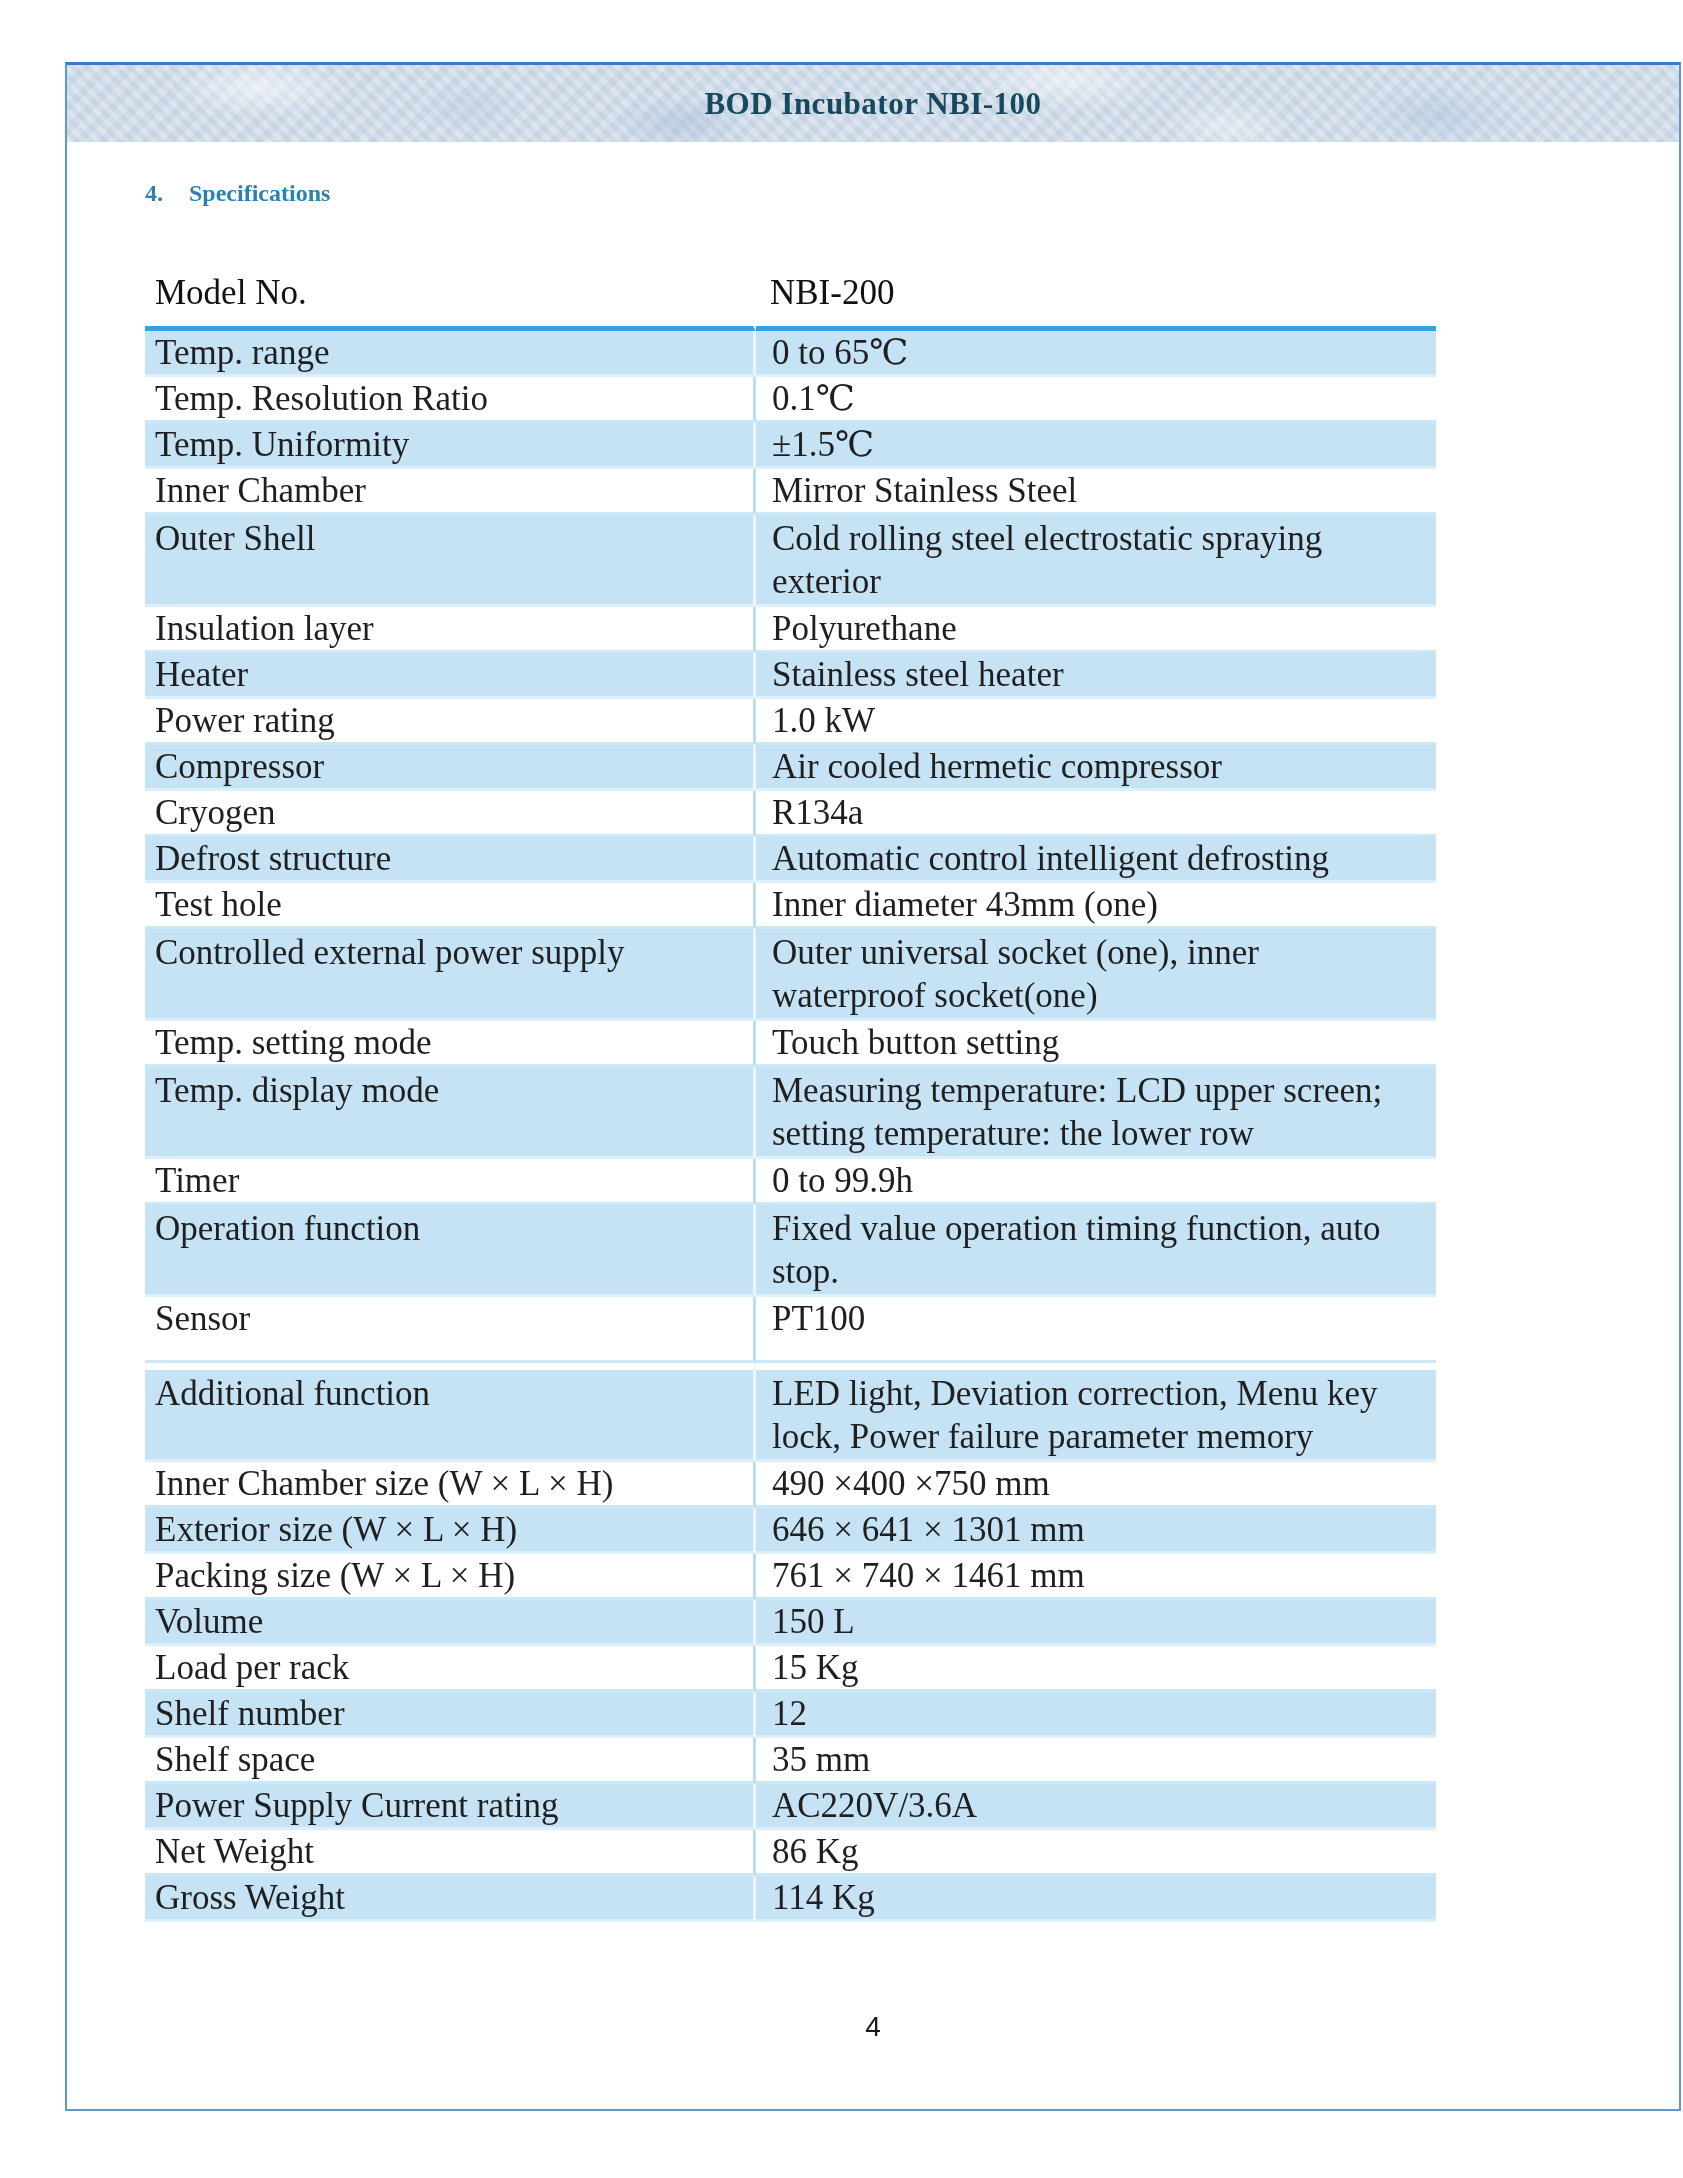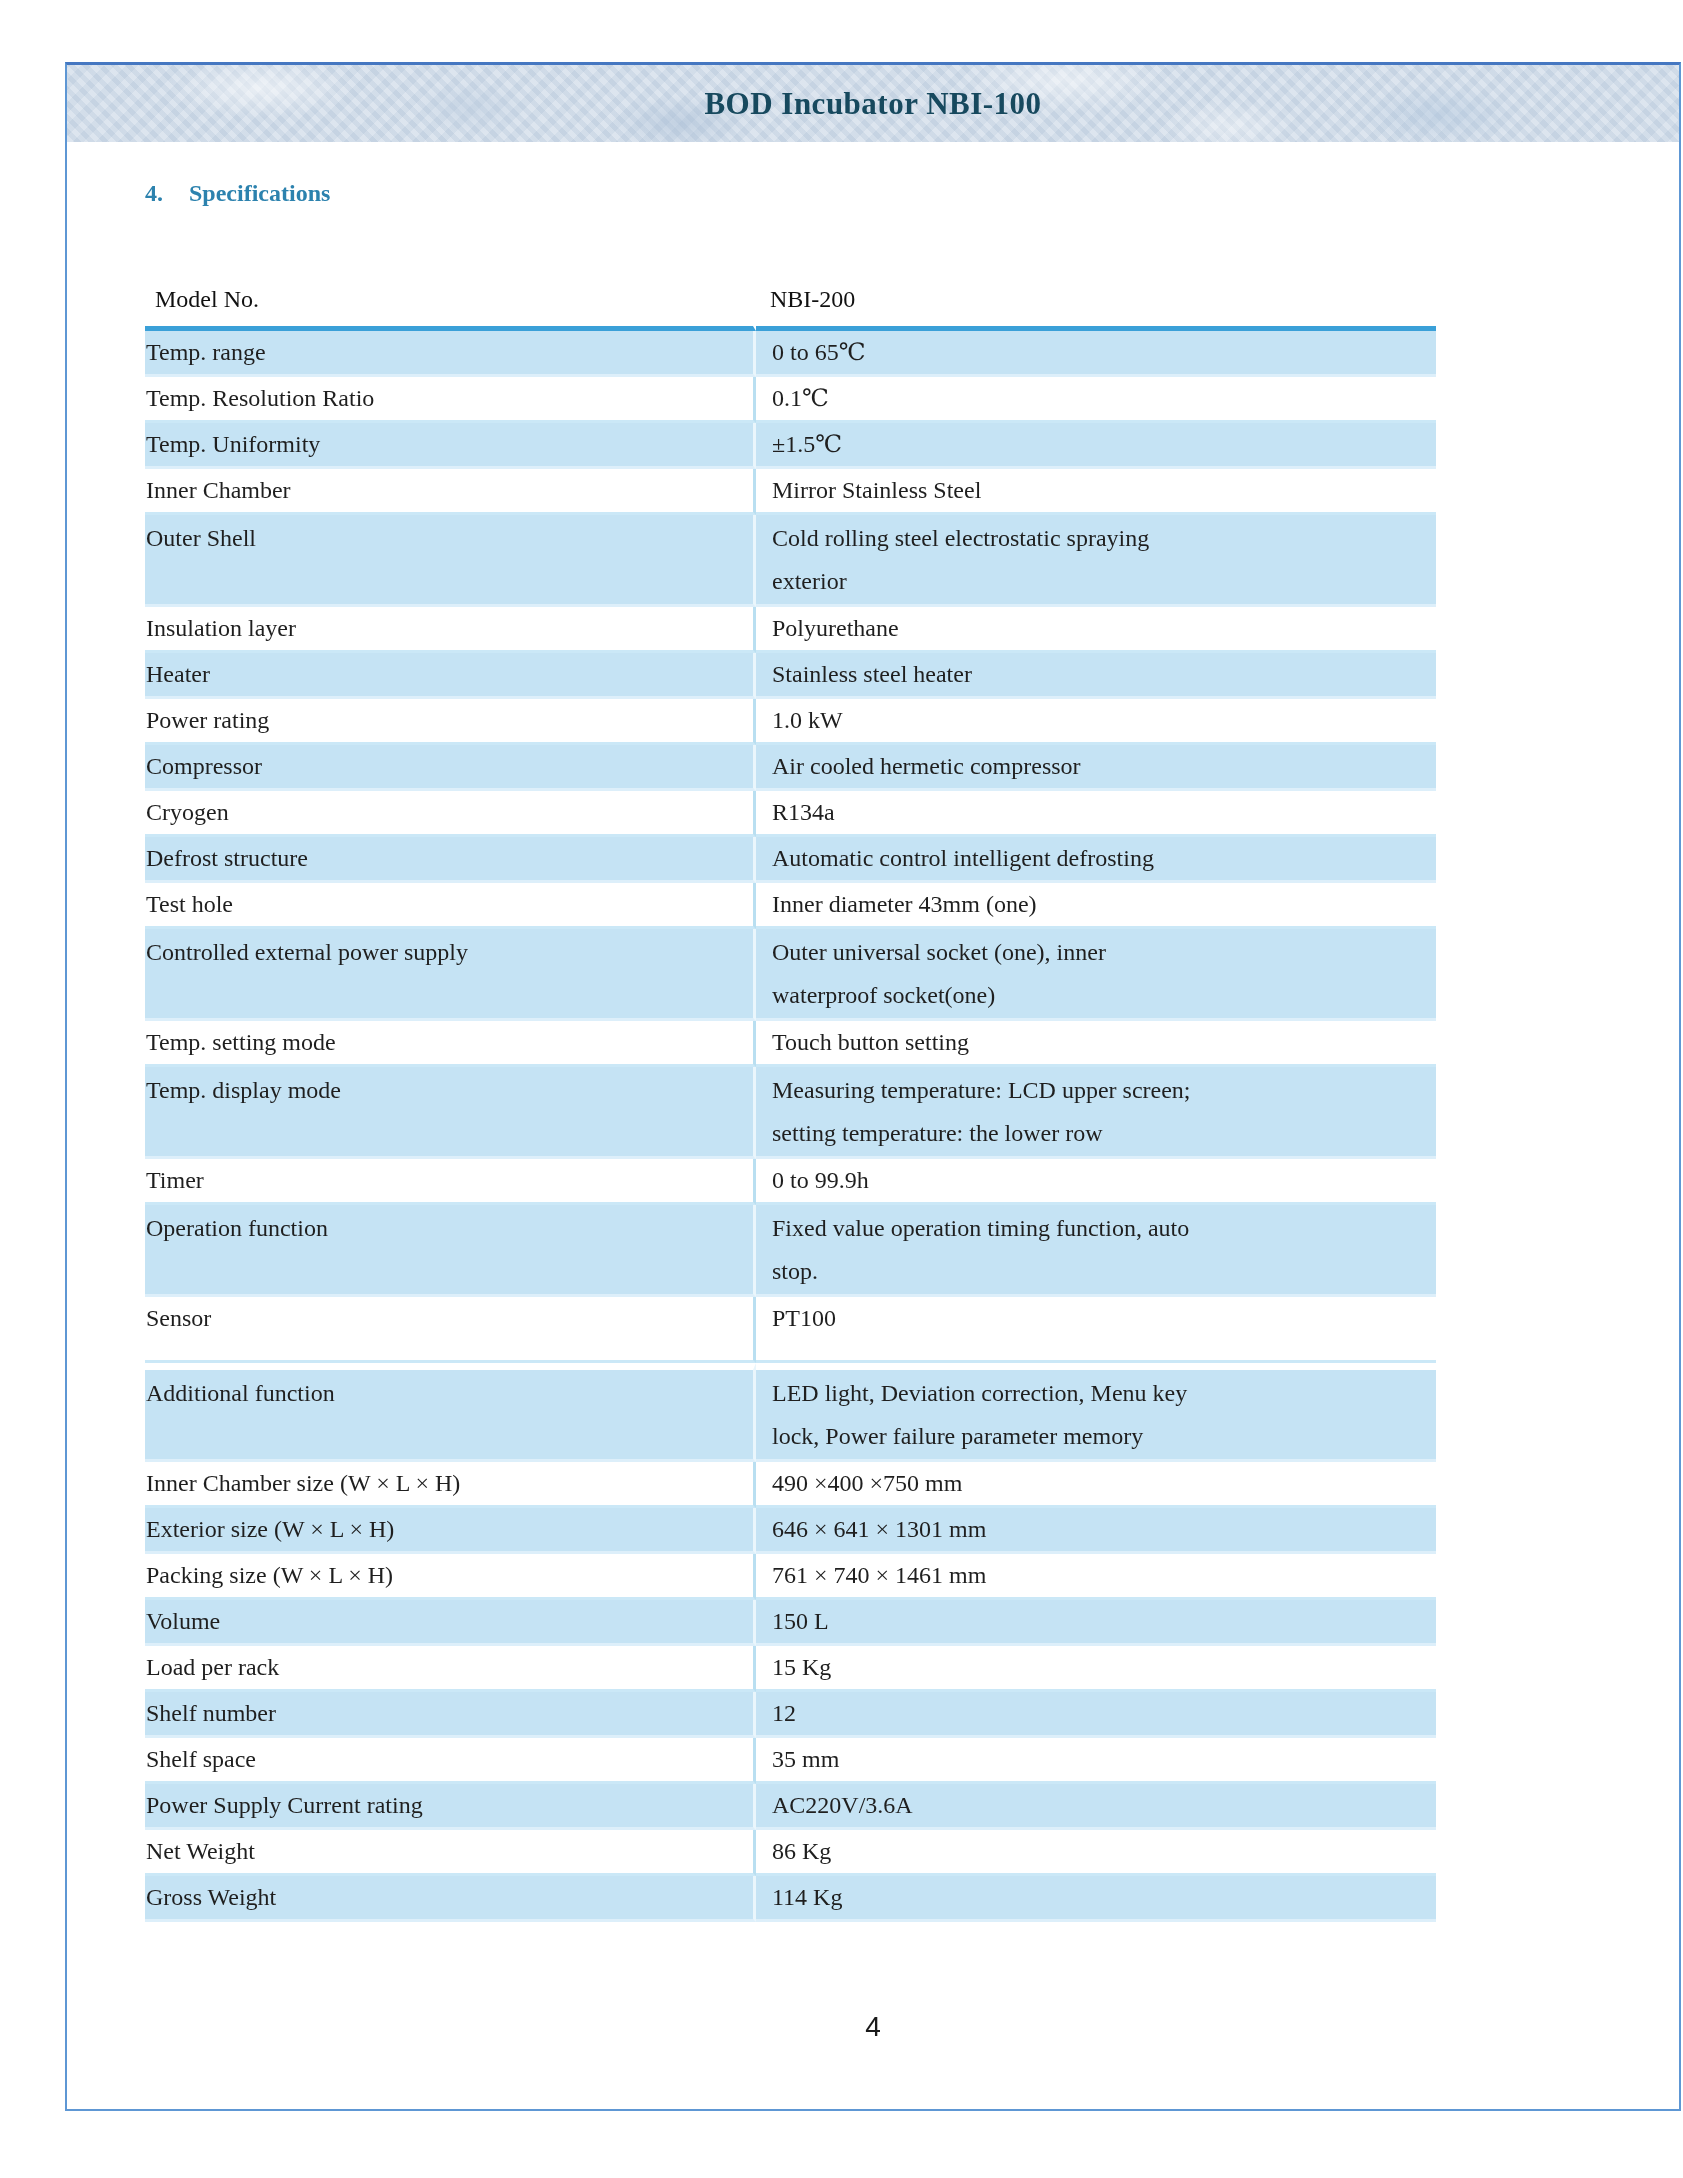--- a/index.html
+++ b/index.html
@@ -51,41 +51,41 @@
     font-size: 24px; font-weight: bold;
     color: #2c82ae;
   }
   .section-heading .sec-title { margin-left: 26px; }
 
   .spec-table {
     position: absolute;
     left: 78px; top: 200px;
     width: 1291px;
     border-collapse: separate; border-spacing: 0;
-    font-size: 24px;
+    font-size: 35px;
   }
   .spec-table th, .spec-table td { text-align: left; font-weight: normal; }
 
   thead th {
     height: 66px;
     vertical-align: bottom;
     padding: 0 0 13px 10px;
     font-weight: bold;
     color: #111111;
     border-bottom: 5px solid #3aa0d8;
   }
   thead th.value-col { padding-left: 14px; }
   thead th.label-col { width: 611px; border-right: 3px solid #ffffff; }
 
   tbody td {
     vertical-align: top;
     line-height: 43px;
     border-bottom: 3px solid #cbe8f7;
   }
-  tbody td.label { width: 611px; padding-left: 1px; border-right: 3px solid #b9dff1; }
+  tbody td.label { width: 611px; padding-left: 10px; border-right: 3px solid #b9dff1; }
   tbody td.value { padding-left: 16px; white-space: pre-line; }
 
   tr.lines-1 td { height: 46px; }
   tr.lines-2 td { height: 92px; padding-top: 2px; }
   tr.tall  td { height: 66px; }
   tr.gap-top td { border-top: 7px solid #ffffff; height: 99px; }
 
   tr.blue td { background: #c5e3f4; border-bottom-color: #ddeffa; }
   tr.blue td.label { border-right-color: #eaf6fc; }
   tr.white td { background: #ffffff; border-bottom-color: #cbe8f7; }

